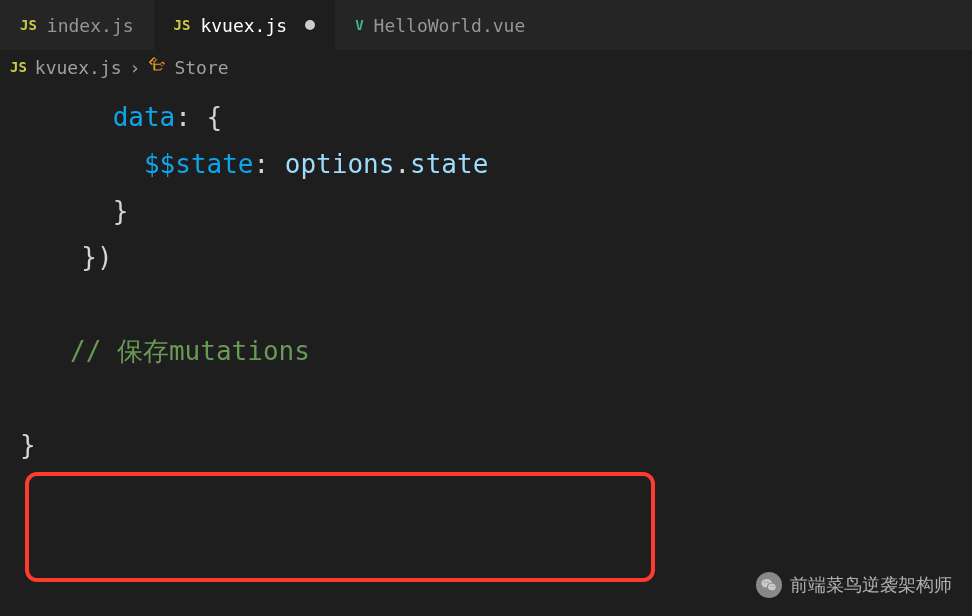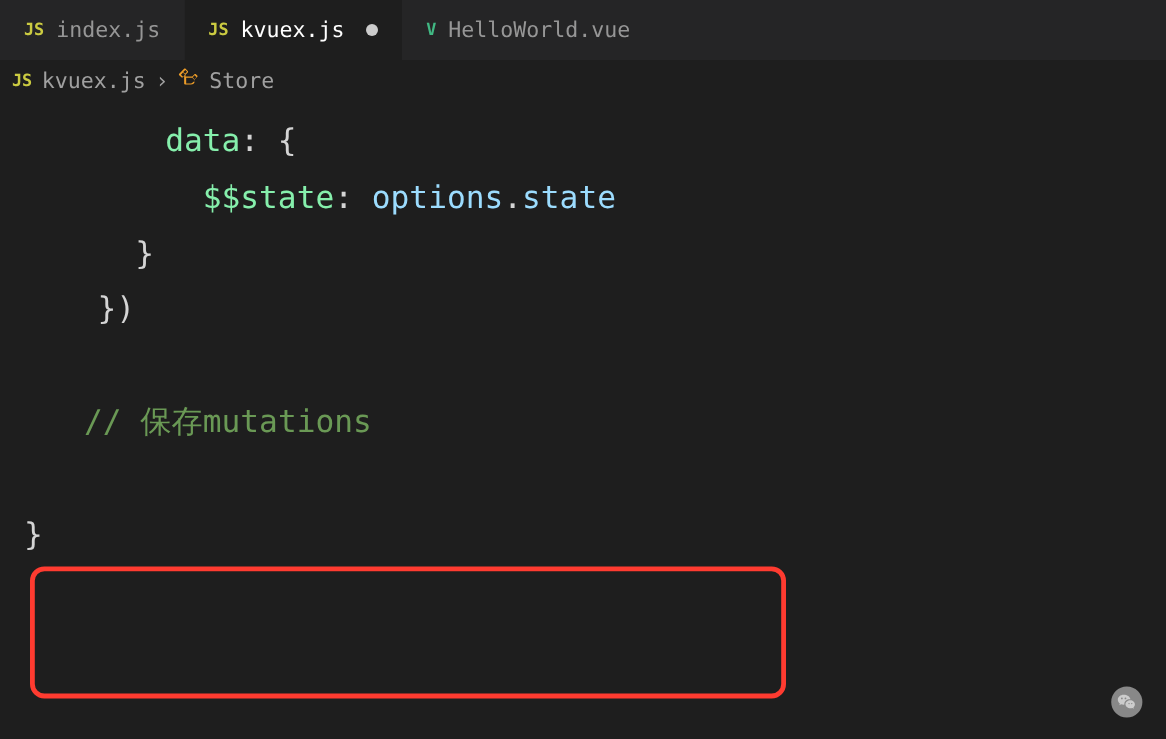--- a/index.html
+++ b/index.html
@@ -81,22 +81,21 @@
       color: #6a9955;
       margin-left: 20px;
     }
     .keyword {
       color: #569cd6;
     }
     .variable {
       color: #9cdcfe;
     }
     .property {
-      color: #86efac;
-      margin-left: 25px;
+      color: #0ea5e9;
     }
     .punct {
       color: #d4d4d4;
     }
     .highlight-box {
       position: absolute;
       border: 4px solid #ff3b30;
       border-radius: 12px;
       left: 25px;
       top: 472px;
@@ -173,13 +172,14 @@
 </div>
 
 <div class="highlight-box"></div>
 
 <div class="watermark">
   <span class="wechat-icon">
     <svg viewBox="0 0 24 24">
         <path d="M8.5 4C4.9 4 2 6.5 2 9.5c0 1.7.9 3.2 2.3 4.2l-.6 1.8 2-1c.9.3 1.8.5 2.8.5.3 0 .6 0 .9-.1 0 0-.1-.5-.1-.9 0-2.8 2.7-5 6-5 .3 0 .6 0 .8.1C15.5 5.9 12.3 4 8.5 4zm-2 3c.5 0 1 .4 1 1s-.4 1-1 1-1-.4-1-1 .4-1 1-1zm4 0c.5 0 1 .4 1 1s-.4 1-1 1-1-.4-1-1 .4-1 1-1zm5.5 3c-3 0-5.5 2-5.5 4.5S13 19 16 19c.8 0 1.5-.1 2.2-.4l1.6.8-.4-1.4c1-.8 1.6-2 1.6-3.5 0-2.5-2.5-4.5-5-4.5zm-1.5 3c.4 0 .8.3.8.8s-.3.8-.8.8-.8-.3-.8-.8.3-.8.8-.8zm3 0c.4 0 .8.3.8.8s-.3.8-.8.8-.8-.3-.8-.8.3-.8.8-.8z"></path>
       </svg>
   </span>
+  <span>前端菜鸟逆袭架构师</span>
 </div>
 
 </body></html>

